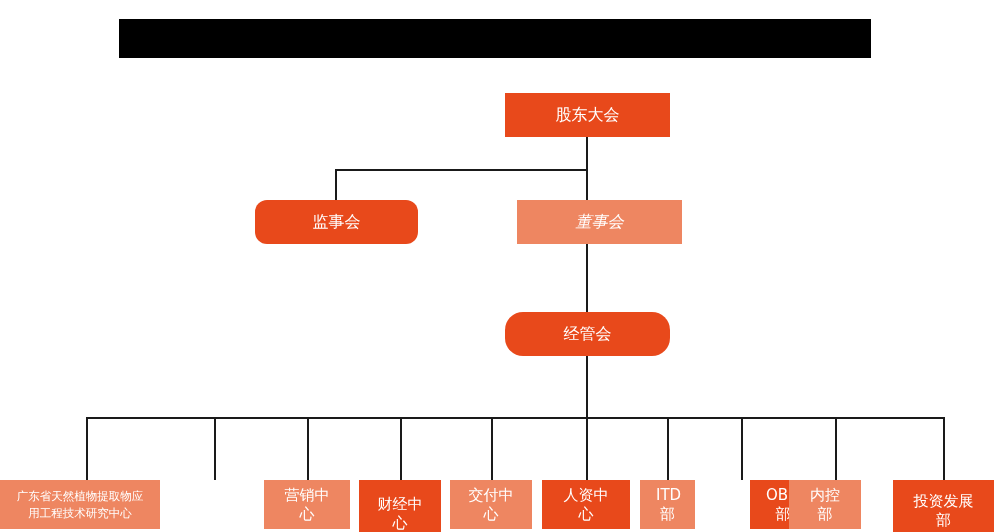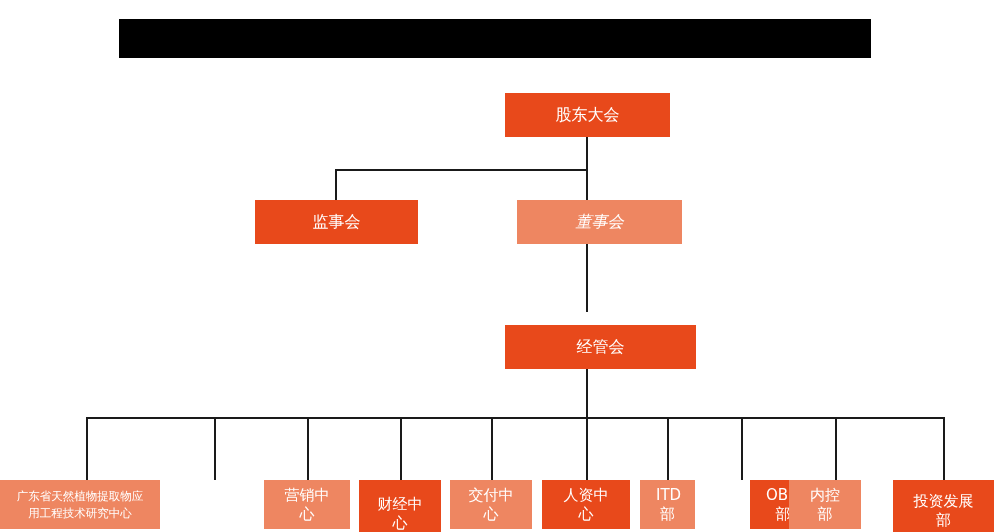--- a/index.html
+++ b/index.html
@@ -74,31 +74,31 @@
 
   <div class="node dark" style="left:505px; top:93px; width:165px; height:44px;">
     <span class="node-label fs16">股东大会</span>
   </div>
 
   <div class="line vline" style="left:586px; top:137px; height:33px;"></div>
   <div class="line hline" style="left:335px; top:169px; width:252px;"></div>
   <div class="line vline" style="left:335px; top:169px; height:31px;"></div>
   <div class="line vline" style="left:586px; top:169px; height:31px;"></div>
 
-  <div class="node dark" style="left:255px; top:200px; width:163px; height:44px;">
+  <div class="node dark" style="left:255px; top:200px; width:163px; height:44px;border-radius:12px;">
     <span class="node-label fs16">监事会</span>
   </div>
 
   <div class="node light" style="left:517px; top:200px; width:165px; height:44px;font-style:italic;">
     <span class="node-label fs16">董事会</span>
   </div>
 
   <div class="line vline" style="left:586px; top:244px; height:68px;"></div>
 
-  <div class="node dark" style="left:505px; top:325px; width:191px; height:44px;">
+  <div class="node dark" style="left:505px; top:312px; width:165px; height:44px;border-radius:18px;">
     <span class="node-label fs16">经管会</span>
   </div>
 
   <div class="line vline" style="left:586px; top:356px; height:124px;"></div>
 
   <div class="line hline" style="left:86px; top:417px; width:858px;"></div>
 
   <div class="line vline" style="left:86px;  top:417px; height:63px;"></div>
   <div class="line vline" style="left:214px; top:417px; height:63px;"></div>
   <div class="line vline" style="left:307px; top:417px; height:63px;"></div>

